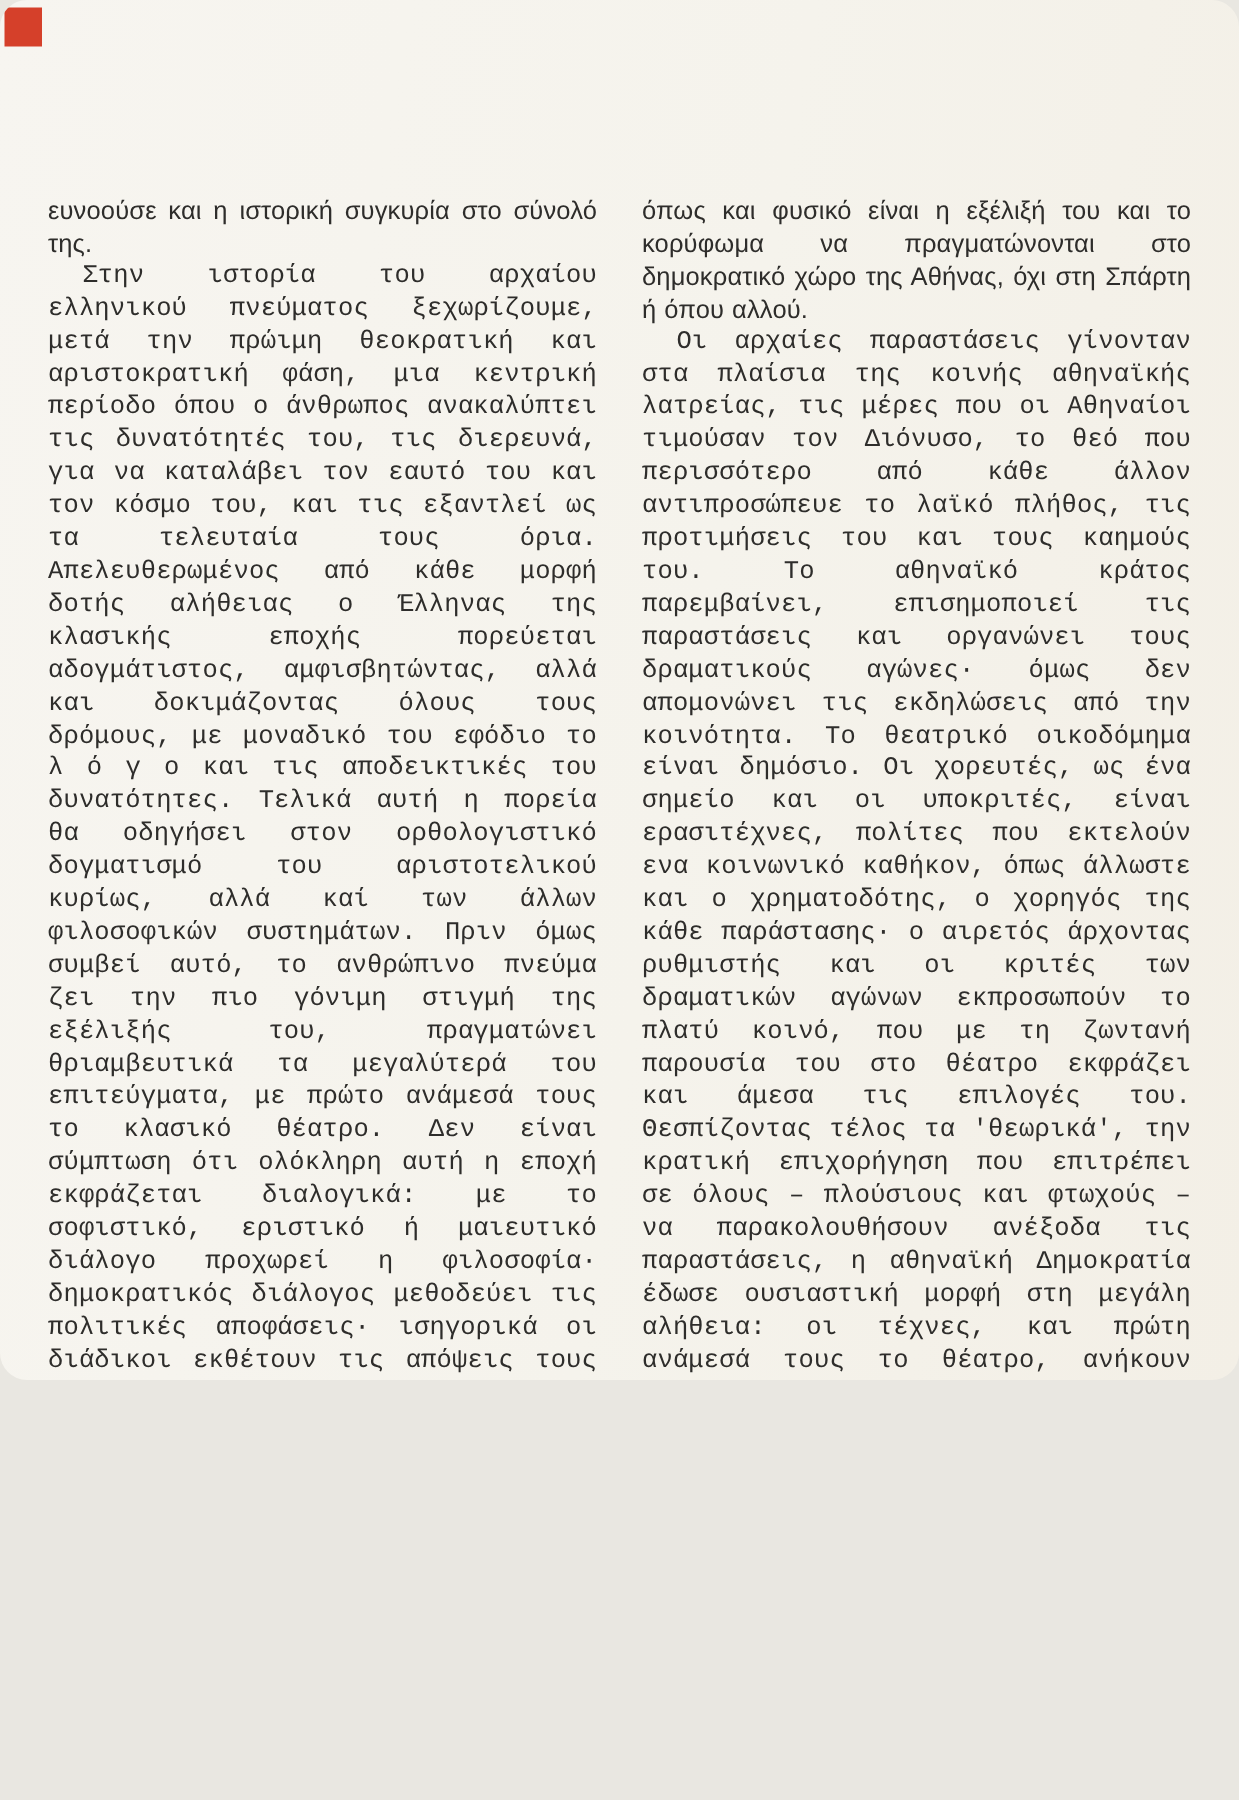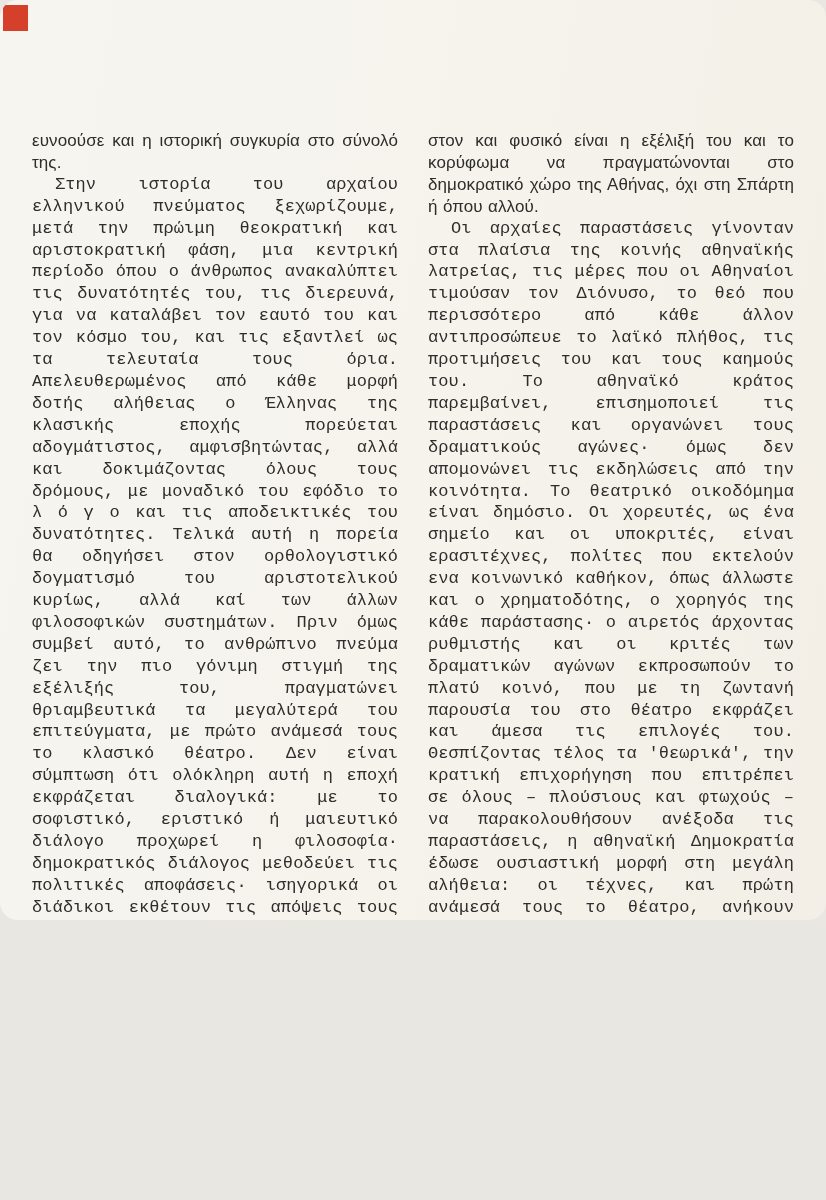--- a/index.html
+++ b/index.html
@@ -76,21 +76,21 @@
 <div class="page">
 
   <div class="corner-mark" style="background: rgb(213, 64, 42);"></div>
 
   <div class="column column-left">
     <p class="para">ευνοούσε και η ιστορική συγκυρία στο σύνολό της.</p>
     <p class="para indent">Στην ιστορία του αρχαίου ελληνικού πνεύματος ξεχωρίζουμε, μετά την πρώιμη θεοκρατική και αριστοκρατική φάση, μια κεντρική περίοδο όπου ο άνθρωπος ανακαλύπτει τις δυνατότητές του, τις διερευνά, για να καταλάβει τον εαυτό του και τον κόσμο του, και τις εξαντλεί ως τα τελευταία τους όρια. Απελευθερωμένος από κάθε μορφή δοτής αλήθειας ο Έλληνας της κλασικής εποχής πορεύεται αδογμάτιστος, αμφισβητώντας, αλλά και δοκιμάζοντας όλους τους δρόμους, με μοναδικό του εφόδιο το λ ό γ ο και τις αποδεικτικές του δυνατότητες. Τελικά αυτή η πορεία θα οδηγήσει στον ορθολογιστικό δογματισμό του αριστοτελικού κυρίως, αλλά καί των άλλων φιλοσοφικών συστημάτων. Πριν όμως συμβεί αυτό, το ανθρώπινο πνεύμα ζει την πιο γόνιμη στιγμή της εξέλιξής του, πραγματώνει θριαμβευτικά τα μεγαλύτερά του επιτεύγματα, με πρώτο ανάμεσά τους το κλασικό θέατρο. Δεν είναι σύμπτωση ότι ολόκληρη αυτή η εποχή εκφράζεται διαλογικά: με το σοφιστικό, εριστικό ή μαιευτικό διάλογο προχωρεί η φιλοσοφία· δημοκρατικός διάλογος μεθοδεύει τις πολιτικές αποφάσεις· ισηγορικά οι διάδικοι εκθέτουν τις απόψεις τους στο δικαστήριο, όπως άλλωστε και οι πόλεις-κράτη όταν συζητούν τις διαφορές τους. Ακόμα και ο πόλεμος, συνοδοιπόρος στην ιστορία των ιδεών, παίρνει διαλεκτική μορφή, όταν επικεφαλής των μεγάλων συνασπισμών στέκουν η Αθήνα και η Σπάρτη με τις διαμετρικά αντίθετες ιδεολογίες. Ότι σε μια τέτοια εποχή το θέατρο, ως η κατεξοχήν διαλογική μορφή της λογοτεχνίας, θα βρεθεί στην πρωτοπορεία των καλλιτεχνικών εκδηλώσεων δε χρειάζεται ιδιαίτερη εξήγηση,</p>
   </div>
 
   <div class="column column-right">
-    <p class="para">στον και φυσικό είναι η εξέλιξή του και το κορύφωμα να πραγματώνονται στο δημοκρατικό χώρο της Αθήνας, όχι στη Σπάρτη ή όπου αλλού.</p>
+    <p class="para">όπως και φυσικό είναι η εξέλιξή του και το κορύφωμα να πραγματώνονται στο δημοκρατικό χώρο της Αθήνας, όχι στη Σπάρτη ή όπου αλλού.</p>
     <p class="para indent">Οι αρχαίες παραστάσεις γίνονταν στα πλαίσια της κοινής αθηναϊκής λατρείας, τις μέρες που οι Αθηναίοι τιμούσαν τον Διόνυσο, το θεό που περισσότερο από κάθε άλλον αντιπροσώπευε το λαϊκό πλήθος, τις προτιμήσεις του και τους καημούς του. Το αθηναϊκό κράτος παρεμβαίνει, επισημοποιεί τις παραστάσεις και οργανώνει τους δραματικούς αγώνες· όμως δεν απομονώνει τις εκδηλώσεις από την κοινότητα. Το θεατρικό οικοδόμημα είναι δημόσιο. Οι χορευτές, ως ένα σημείο και οι υποκριτές, είναι ερασιτέχνες, πολίτες που εκτελούν ενα κοινωνικό καθήκον, όπως άλλωστε και ο χρηματοδότης, ο χορηγός της κάθε παράστασης· ο αιρετός άρχοντας ρυθμιστής και οι κριτές των δραματικών αγώνων εκπροσωπούν το πλατύ κοινό, που με τη ζωντανή παρουσία του στο θέατρο εκφράζει και άμεσα τις επιλογές του. Θεσπίζοντας τέλος τα 'θεωρικά', την κρατική επιχορήγηση που επιτρέπει σε όλους – πλούσιους και φτωχούς – να παρακολουθήσουν ανέξοδα τις παραστάσεις, η αθηναϊκή Δημοκρατία έδωσε ουσιαστική μορφή στη μεγάλη αλήθεια: οι τέχνες, και πρώτη ανάμεσά τους το θέατρο, ανήκουν στους ανθρώπους όλους, όπως ο ήλιος, όπως τα βουνά και οι θάλασσες.</p>
     <div class="signature">ΦΑΝΗΣ ΚΑΚΡΙΔΗΣ</div>
   </div>
 
   <div class="bottom-rule" style="background: rgb(213, 64, 42);"></div>
 
   <div class="page-number">5</div>
 
 </div>
 

